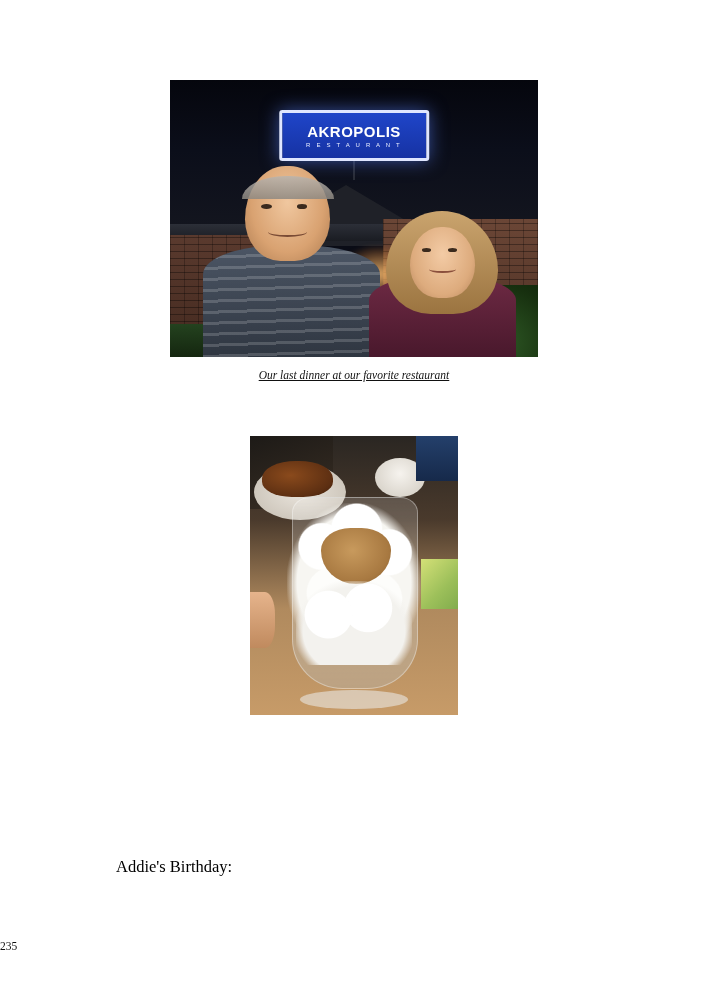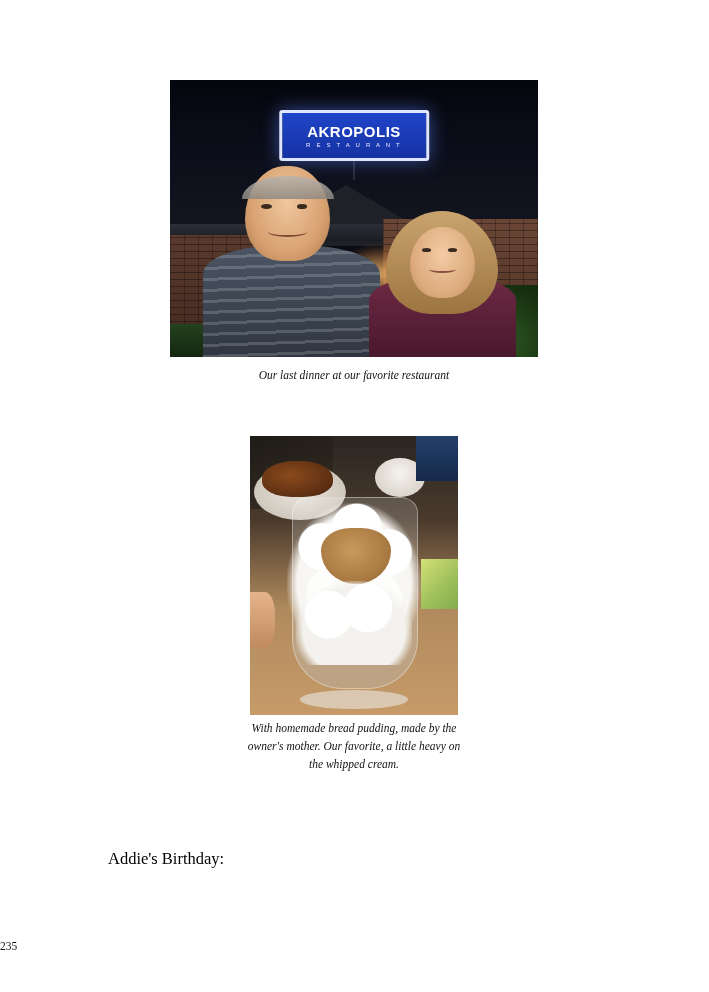--- a/index.html
+++ b/index.html
@@ -298,20 +298,21 @@
     font-size: 11.5px;
     line-height: 1.55;
     text-align: center;
     color: #111111;
   }
   .caption-one {
     position: absolute;
     left: 170px;
     top: 367px;
     width: 368px;
+    text-decoration: underline;
   }
 
   
   .figure-two {
     position: absolute;
     left: 250px;
     top: 436px;
     width: 208px;
   }
   .photo-dessert {
@@ -450,21 +451,21 @@
   .body-text {
     position: absolute;
     left: 100px;
     top: 838px;
     width: 520px;
     font-family: "Liberation Serif", serif;
     font-size: 16.5px;
     line-height: 1.62;
     color: #000000;
   }
-  .body-text p { margin: 8px; }
+  .body-text p { margin: 16px; }
 
   
   .page-number {
     position: absolute;
     left: 0;
     top: 940px;
     width: 709px;
     text-align: left;
     font-family: "Liberation Serif", serif;
     font-size: 11.5px;
@@ -526,21 +527,20 @@
       <div class="green-card"></div>
       <div class="hand"></div>
       <div class="glass"></div>
       <div class="whip"></div>
       <div class="pudding"></div>
       <div class="whip-lower"></div>
       <div class="glass-base"></div>
     </div>
   </div>
 
-  <div class="caption caption-two">With homemade bread pudding, made by the owner's mother.  Our favorite, a little heavy on the whipped cream.</div>
 
   <div class="body-text">
     <p>Addie's Birthday:</p>
   </div>
 
   <div class="page-number">235</div>
 
 </div>
 
 </body></html>

